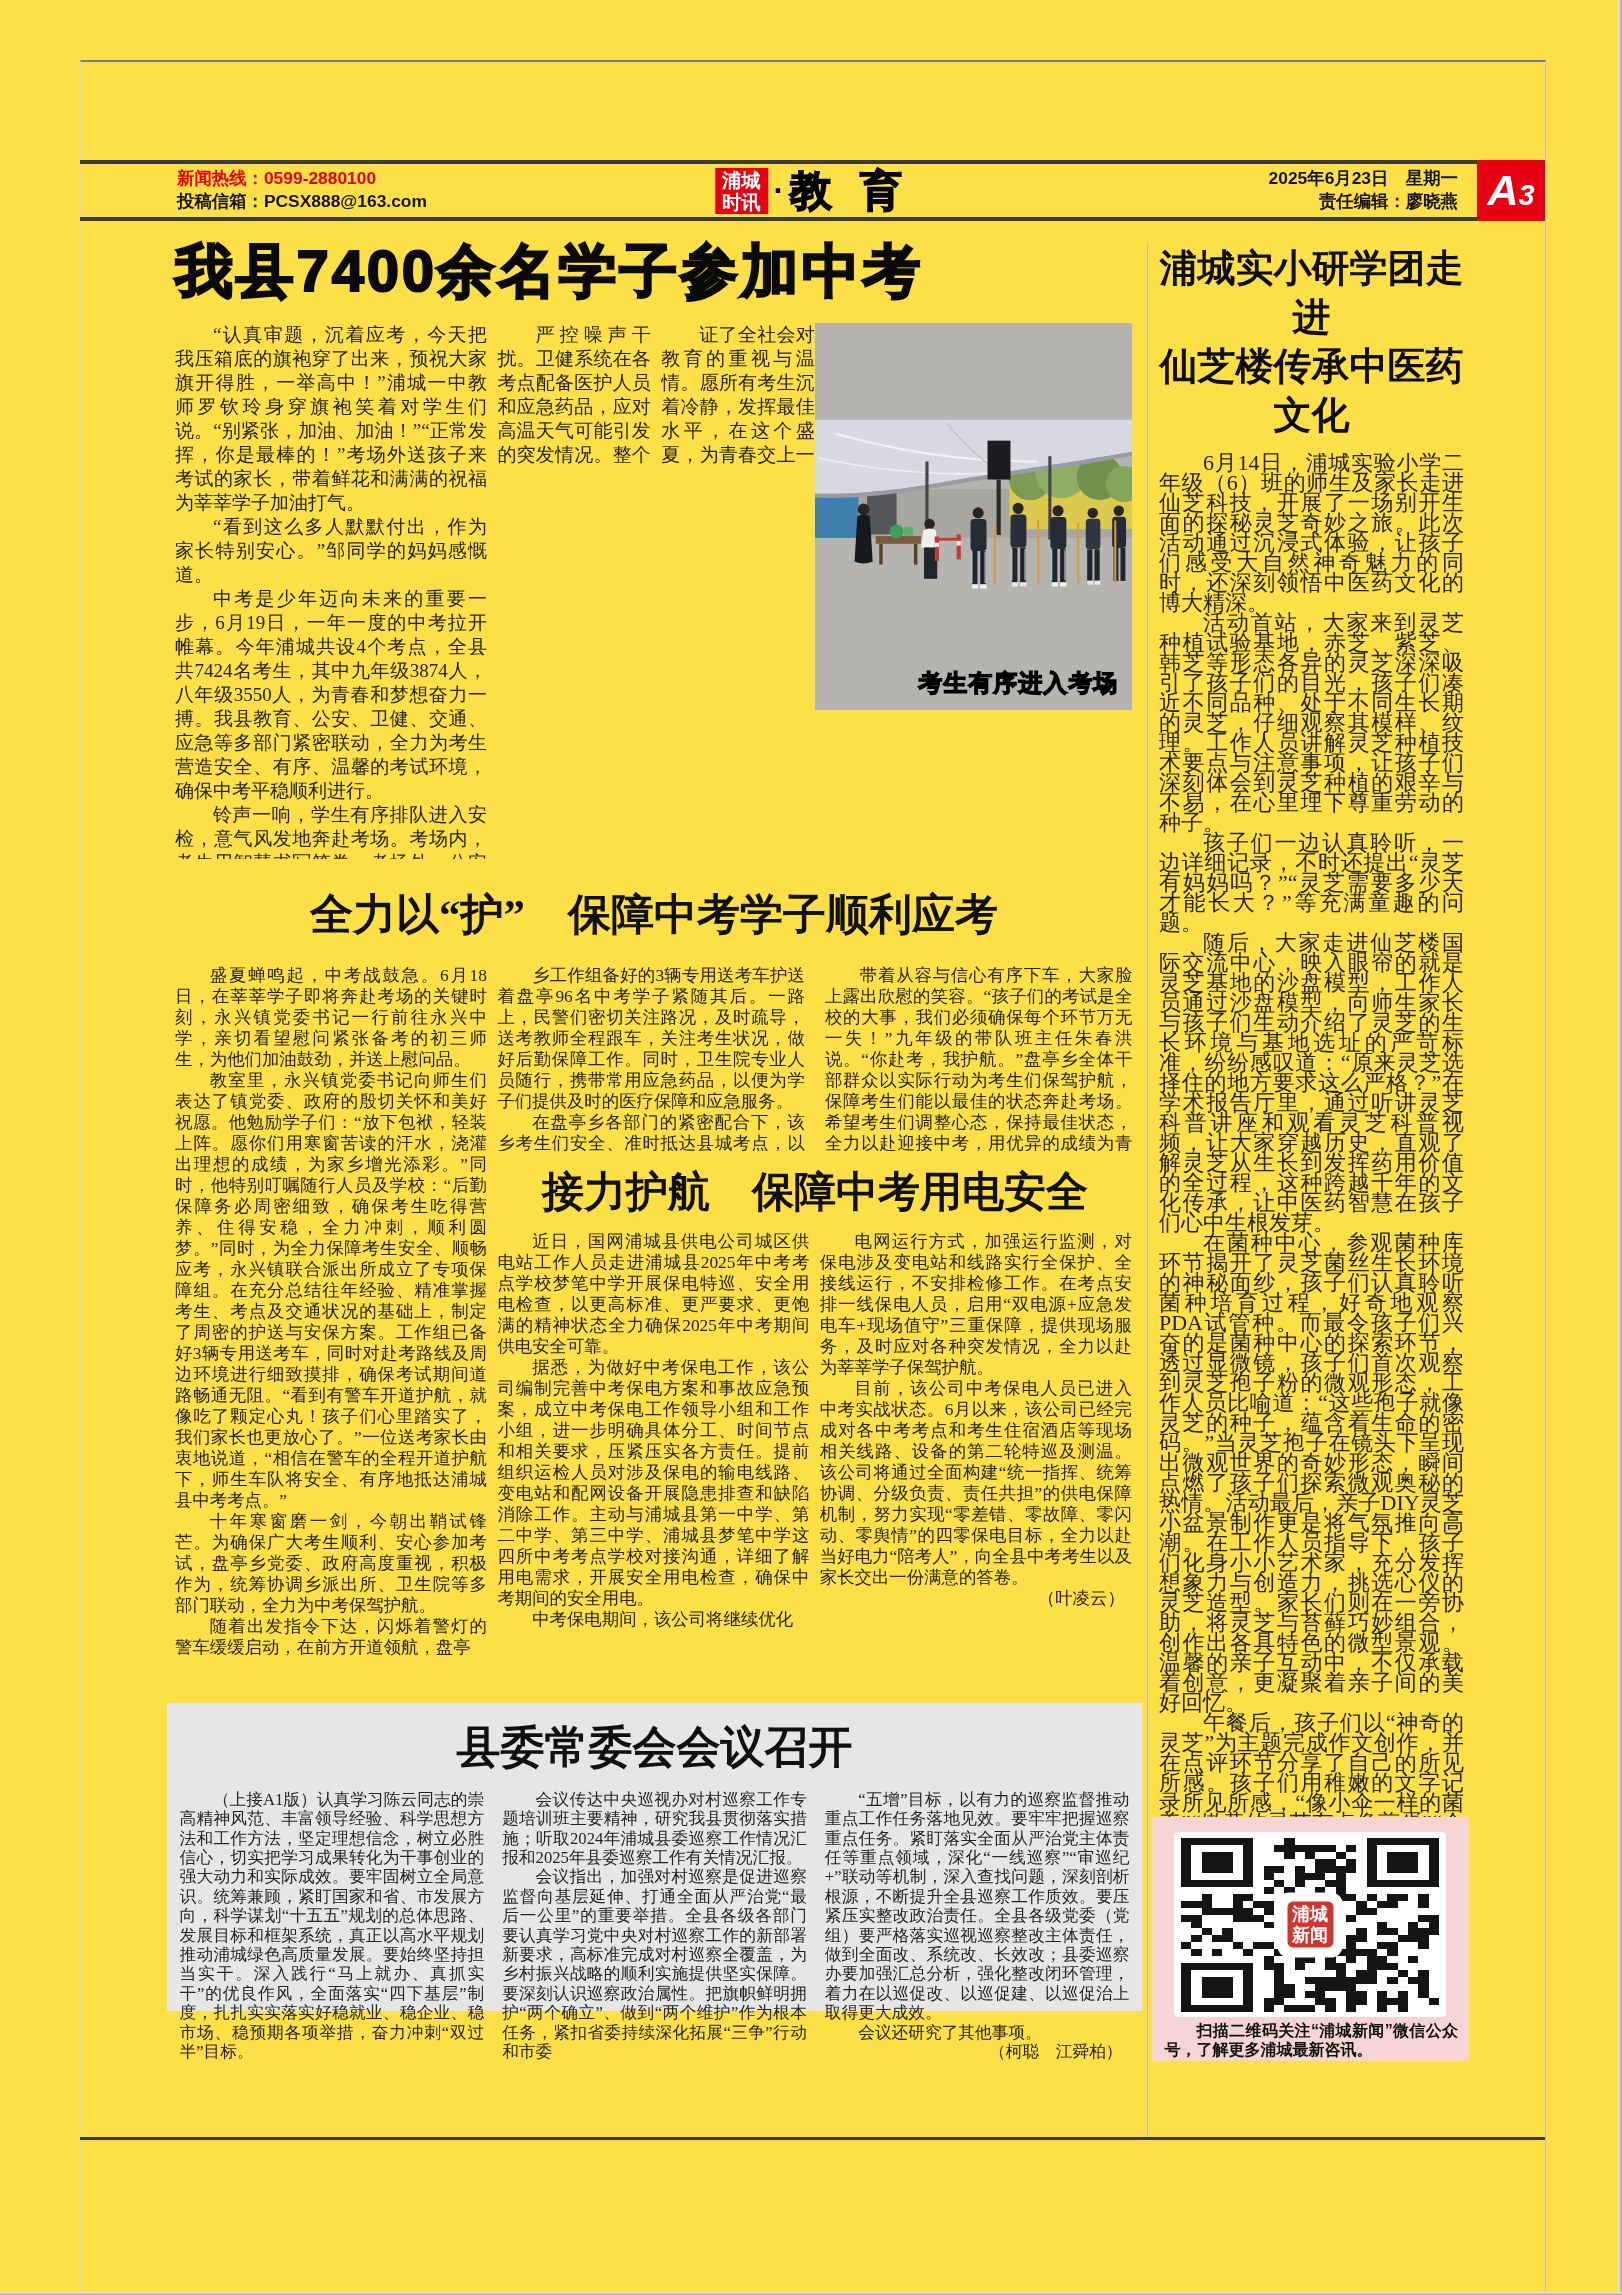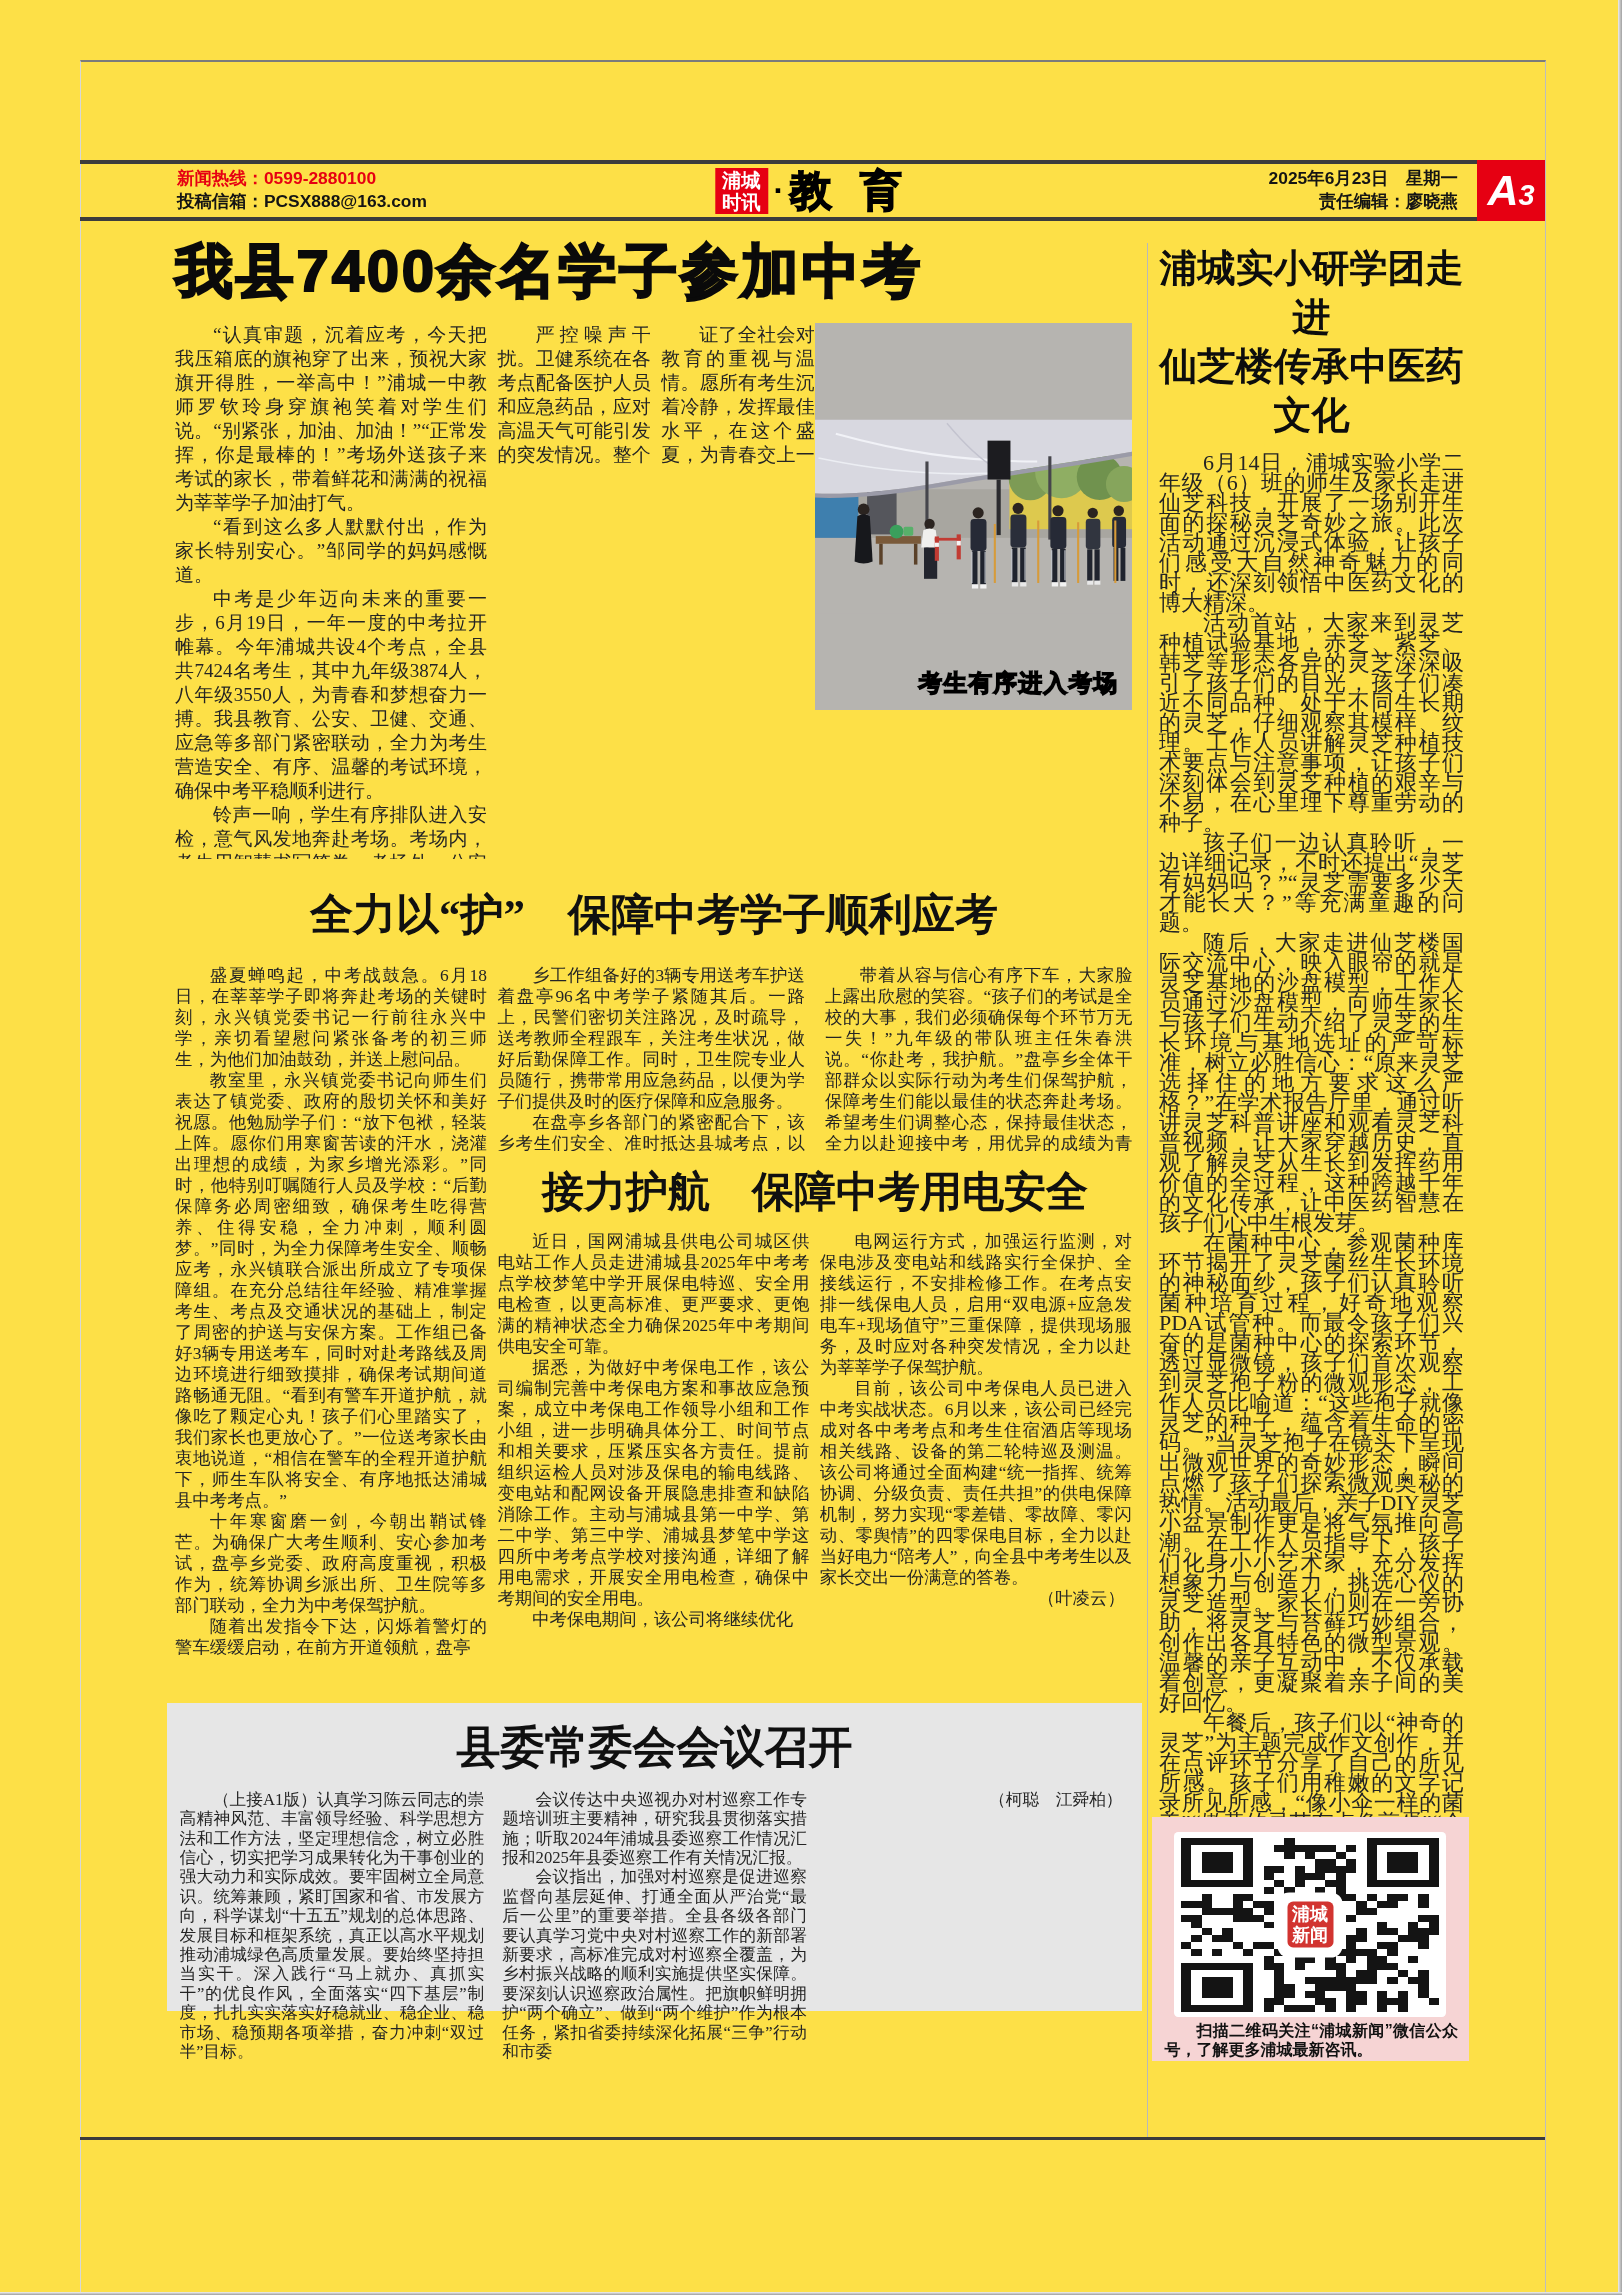--- a/index.html
+++ b/index.html
@@ -293,37 +293,41 @@
     <div class="a4-title">县委常委会会议召开</div>
     <div class="a4-cols">
       <div class="col body-text">
           <p>（上接A1版）认真学习陈云同志的崇高精神风范、丰富领导经验、科学思想方法和工作方法，坚定理想信念，树立必胜信心，切实把学习成果转化为干事创业的强大动力和实际成效。要牢固树立全局意识。统筹兼顾，紧盯国家和省、市发展方向，科学谋划“十五五”规划的总体思路、发展目标和框架系统，真正以高水平规划推动浦城绿色高质量发展。要始终坚持担当实干。深入践行“马上就办、真抓实干”的优良作风，全面落实“四下基层”制度，扎扎实实落实好稳就业、稳企业、稳市场、稳预期各项举措，奋力冲刺“双过半”目标。</p>
         </div>
       <div class="col body-text">
           <p>会议传达中央巡视办对村巡察工作专题培训班主要精神，研究我县贯彻落实措施；听取2024年浦城县委巡察工作情况汇报和2025年县委巡察工作有关情况汇报。</p>
           <p>会议指出，加强对村巡察是促进巡察监督向基层延伸、打通全面从严治党“最后一公里”的重要举措。全县各级各部门要认真学习党中央对村巡察工作的新部署新要求，高标准完成对村巡察全覆盖，为乡村振兴战略的顺利实施提供坚实保障。要深刻认识巡察政治属性。把旗帜鲜明拥护“两个确立”、做到“两个维护”作为根本任务，紧扣省委持续深化拓展“三争”行动和市委</p>
         </div>
       <div class="col body-text">
+        <div>
+            <p>“五增”目标，以有力的巡察监督推动重点工作任务落地见效。要牢牢把握巡察重点任务。紧盯落实全面从严治党主体责任等重点领域，深化“一线巡察”“审巡纪+”联动等机制，深入查找问题，深刻剖析根源，不断提升全县巡察工作质效。要压紧压实整改政治责任。全县各级党委（党组）要严格落实巡视巡察整改主体责任，做到全面改、系统改、长效改；县委巡察办要加强汇总分析，强化整改闭环管理，着力在以巡促改、以巡促建、以巡促治上取得更大成效。</p>
+            <p>会议还研究了其他事项。</p>
+          </div>
         <p class="byline">（柯聪　江舜柏）</p>
       </div>
     </div>
   </div>
 
   <div class="divider-v"></div>
 
   <div class="sidebar">
     <div class="a5-title">
       <div>浦城实小研学团走进</div>
       <div>仙芝楼传承中医药文化</div>
     </div>
     <div class="a5-body body-text">
         <p>6月14日，浦城实验小学二年级（6）班的师生及家长走进仙芝科技，开展了一场别开生面的探秘灵芝奇妙之旅。此次活动通过沉浸式体验，让孩子们感受大自然神奇魅力的同时，还深刻领悟中医药文化的博大精深。</p>
         <p>活动首站，大家来到灵芝种植试验基地，赤芝、紫芝、韩芝等形态各异的灵芝深深吸引了孩子们的目光，孩子们凑近不同品种、处于不同生长期的灵芝，仔细观察其模样、纹理。工作人员讲解灵芝种植技术要点与注意事项，让孩子们深刻体会到灵芝种植的艰辛与不易，在心里埋下尊重劳动的种子。</p>
         <p>孩子们一边认真聆听，一边详细记录，不时还提出“灵芝有妈妈吗？”“灵芝需要多少天才能长大？”等充满童趣的问题。</p>
-        <p>随后，大家走进仙芝楼国际交流中心，映入眼帘的就是灵芝基地的沙盘模型，工作人员通过沙盘模型，向师生家长与孩子们生动介绍了灵芝的生长环境与基地选址的严苛标准，树立必胜信心：“原来灵芝选择住的地方要求这么严格？”在学术报告厅里，通过听讲灵芝科普讲座和观看灵芝科普视频，让大家穿越历史，直观了解灵芝从生长到发挥药用价值的全过程，这种跨越千年的文化传承，让中医药智慧在孩子们心中生根发芽。</p>
+        <p>随后，大家走进仙芝楼国际交流中心，映入眼帘的就是灵芝基地的沙盘模型，工作人员通过沙盘模型，向师生家长与孩子们生动介绍了灵芝的生长环境与基地选址的严苛标准，纷纷感叹道：“原来灵芝选择住的地方要求这么严格？”在学术报告厅里，通过听讲灵芝科普讲座和观看灵芝科普视频，让大家穿越历史，直观了解灵芝从生长到发挥药用价值的全过程，这种跨越千年的文化传承，让中医药智慧在孩子们心中生根发芽。</p>
         <p>在菌种中心，参观菌种库环节揭开了灵芝菌丝生长环境的神秘面纱，孩子们认真聆听菌种培育过程，好奇地观察PDA试管种。而最令孩子们兴奋的是菌种中心的探索环节，透过显微镜，孩子们首次观察到灵芝孢子粉的微观形态，工作人员比喻道：“这些孢子就像灵芝的种子，蕴含着生命的密码。”当灵芝孢子在镜头下呈现出微观世界的奇妙形态，瞬间点燃了孩子们探索微观奥秘的热情。活动最后，亲子DIY灵芝小盆景制作更是将气氛推向高潮。在工作人员指导下，孩子们化身小小艺术家，充分发挥想象力与创造力，挑选心仪的灵芝造型。家长们则在一旁协助，将灵芝与苔藓巧妙组合，创作出各具特色的微型景观。温馨的亲子互动中，不仅承载着创意，更凝聚着亲子间的美好回忆。</p>
         <p>午餐后，孩子们以“神奇的灵芝”为主题完成作文创作，并在点评环节分享了自己的所见所感。孩子们用稚嫩的文字记录所见所感，“像小伞一样的菌盖”“嫩黄的灵芝有点像煎蛋”“会弹射的灵芝孢子”等生动描述，展现了孩子们敏锐的观察力和丰富的想象力。“这次研学活动将课堂教学与课外实践相结合，不仅提高了孩子们的综合素质，还增进了与父母之间的感情。”班主任邓老师说。</p>
         <p>未来，仙芝楼将继续深化与学校的合作，开发系列主题研学活动，让更多孩子在这类寓教于乐的实践中收获成长，为培养未来科学人才贡献力量。</p>
       </div>
     <div class="a5-byline">（黄竟轩）</div>
   </div>
 
   <div class="qr-box">
     <div class="qr-panel">
       <svg id="qr-svg" viewBox="0 0 25 25" preserveAspectRatio="none" shape-rendering="crispEdges">

